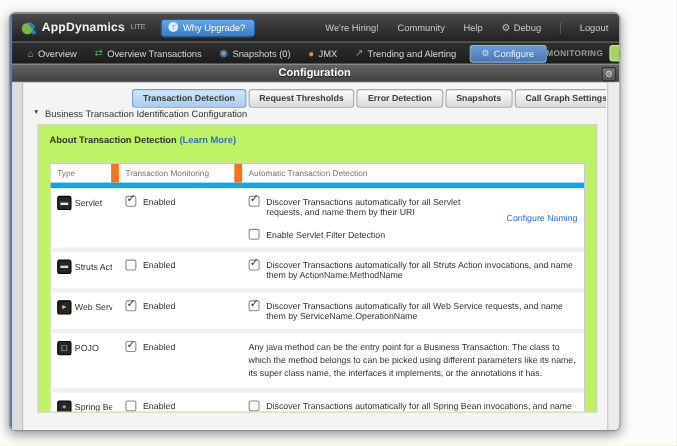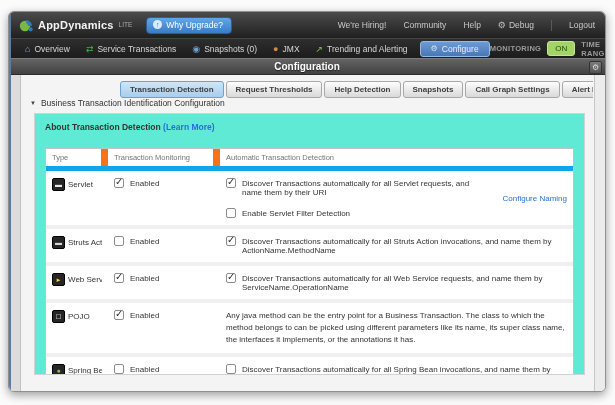--- a/index.html
+++ b/index.html
@@ -1,18 +1,18 @@
 <!DOCTYPE html>
 <html><head>
 <meta charset="utf-8">
 <style>
   * { margin:0; padding:0; box-sizing:border-box; }
   html,body { width:615px; height:405px; overflow:hidden; background:#fbfbfc;
     font-family:"Liberation Sans","DejaVu Sans",sans-serif; }
-  .window { position:absolute; left:8px; top:11px; width:598px; height:381px;
+  .window { position:absolute; left:8px; top:11px; width:556px; height:381px;
     border:1px solid #8f8f8f; border-radius:6px; overflow:hidden; background:#fff;
     box-shadow:0 3px 10px rgba(0,0,0,.38); }
   .window::before { content:""; position:absolute; left:0; top:0; bottom:0; width:2px;
     background:#5b7cab; z-index:40; }
 
   
   .topbar { height:26px; background:linear-gradient(#4b4b4b,#202020);
     display:flex; align-items:center; padding:0 10px; color:#eee; }
   .brand { display:flex; align-items:center; gap:4px; }
   .logo-mark { width:15px; height:15px; display:inline-block; }
@@ -64,21 +64,21 @@
   .tabs { display:flex; gap:2px; margin:2px 0 0 72px;padding-left:20px; }
   .tab { background:linear-gradient(#fdfdfd,#d9d9d9); border:1px solid #a8a8a8;
     border-radius:3px; font-size:8px; font-weight:bold; color:#3d3d3d;
     padding:3px 9px; cursor:pointer; white-space:nowrap; }
   .tab.active { background:linear-gradient(#cfe6f8,#a8cdec); border-color:#6ba2d4; }
 
   .section-heading { display:flex; align-items:center; gap:5px; margin:0 0 5px 2px;
     font-size:8.5px; font-weight:normal; color:#333; cursor:pointer; }
   .tri { font-size:6px; color:#444; }
 
-  .panel { background:#5eead4; border:1px solid #d2d2d2; margin:0 2px 6px 6px;
+  .panel { background:#bef264; border:1px solid #d2d2d2; margin:0 2px 6px 6px;
     padding:8px 10px; height:262px; overflow:hidden; }
   .about { font-size:8.5px; font-weight:bold; color:#333; }
   .learn { color:#2a6fd4; cursor:pointer; text-decoration:none; }
 
   .dtable { margin-top:16px; border:1px solid #c3c3c3; background:#fff; }
   .thead,.trow { display:grid; grid-template-columns:62px 112px 1fr; }
   .thead > div { font-size:7.5px; color:#757575; padding:4px 6px; border-right:7px solid #f97316;
     white-space:nowrap; overflow:hidden; }
   .thead > div:last-child { border-right:none; }
   .trow { border-top:5px solid #0ea5e9; }
@@ -141,21 +141,21 @@
     </div>
   </div>
 
   <div class="navbar">
     <div class="nav-item">
       <span class="nico" style="color:#9db8d2">⌂</span>
       <span>Overview</span>
     </div>
     <div class="nav-item">
       <span class="nico" style="color:#45b14a">⇄</span>
-      <span>Service Transactions</span>
+      <span>Overview Transactions</span>
     </div>
     <div class="nav-item">
       <span class="nico" style="color:#6f9fcf">◉</span>
       <span>Snapshots (0)</span>
     </div>
     <div class="nav-item">
       <span class="nico" style="color:#d98a3a">●</span>
       <span>JMX</span>
     </div>
     <div class="nav-item">
@@ -180,21 +180,21 @@
   </div>
 
   <div class="content">
     <div class="left-gutter"></div>
     <div class="right-gutter"></div>
     <div class="inner">
 
       <div class="tabs">
         <div class="tab active">Transaction Detection</div>
         <div class="tab">Request Thresholds</div>
-        <div class="tab">Help Detection</div>
+        <div class="tab">Error Detection</div>
         <div class="tab">Snapshots</div>
         <div class="tab">Call Graph Settings</div>
         <div class="tab">Alert Email Config.</div>
       </div>
 
       <div class="section-heading">
         <span class="tri">▼</span>
         <span>Business Transaction Identification Configuration</span>
       </div>
 

